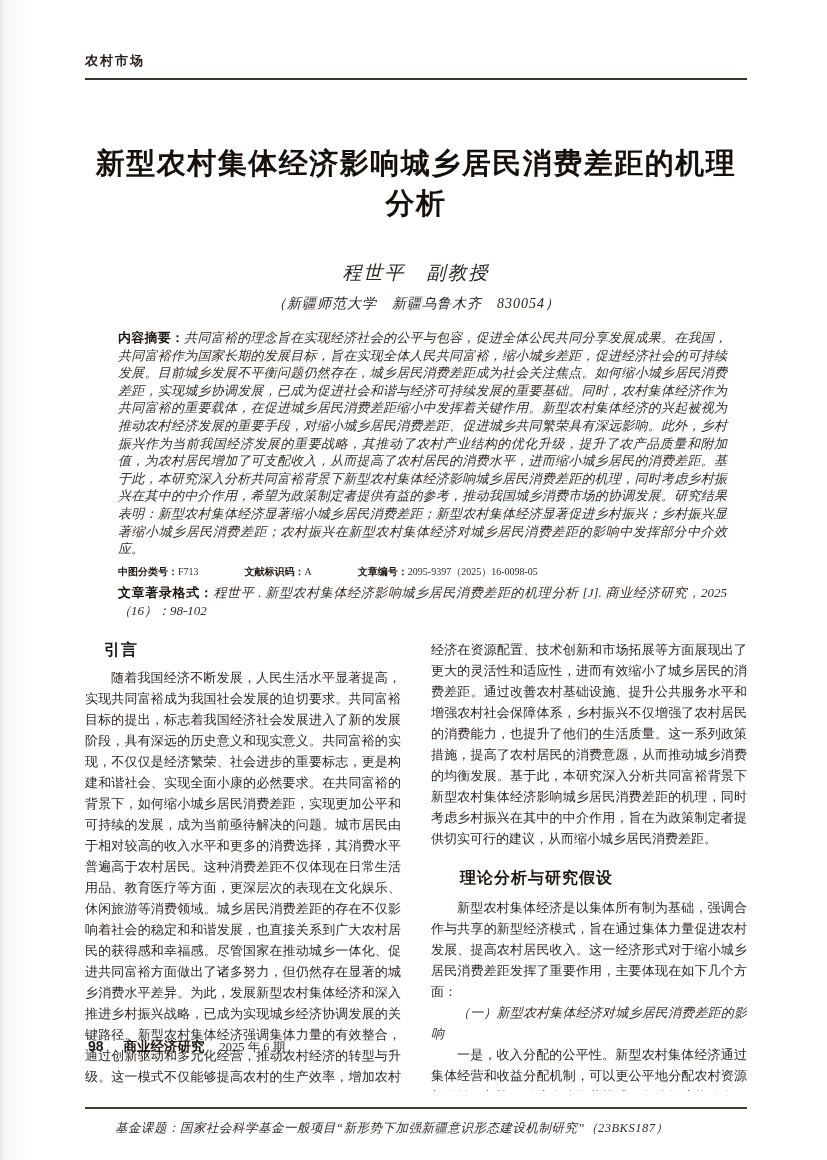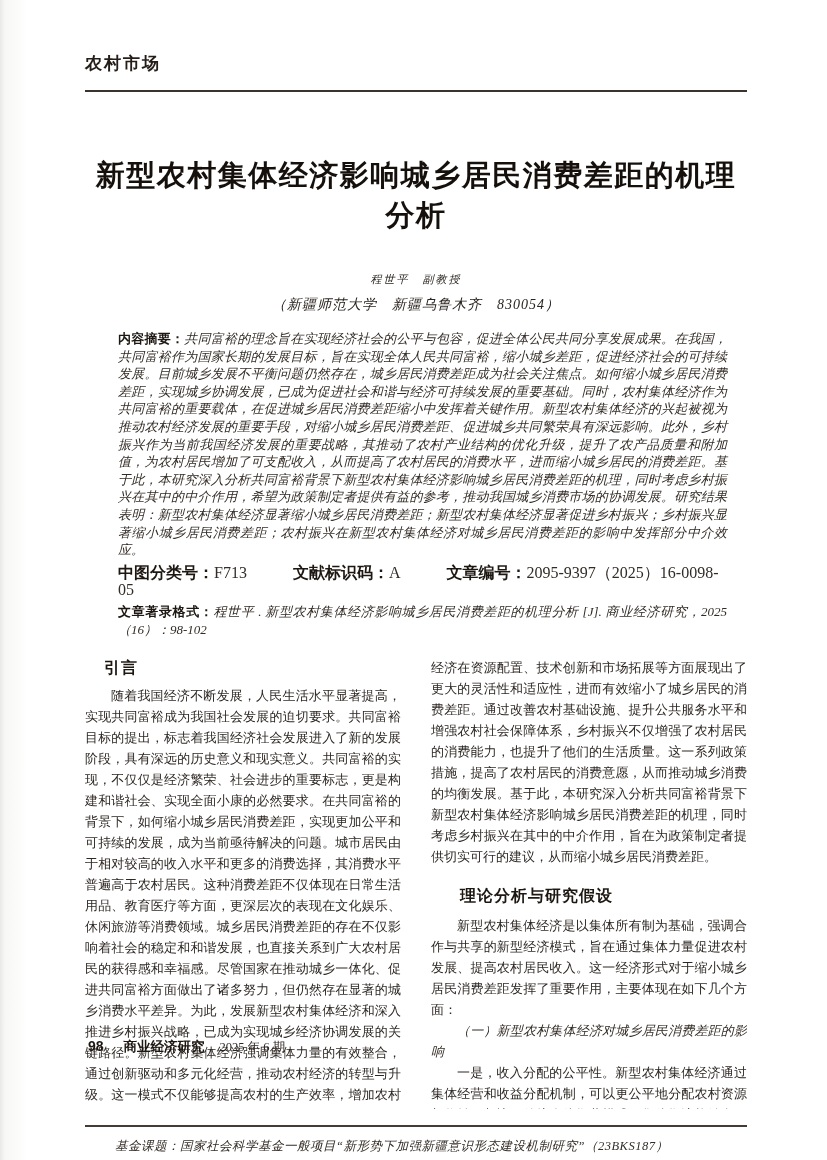--- a/index.html
+++ b/index.html
@@ -18,39 +18,39 @@
     position:relative;
   }
   
   .section-header-wrap{
     padding-top:52px;
     border-bottom:2px solid #3a332e;
   }
   .section-header{
     font-family:"Liberation Sans","DejaVu Sans",sans-serif;
     font-weight:bold;
-    font-size:17px;
+    font-size:13px;
     letter-spacing:2px;
     color:#241d18;
-    padding-bottom:15px;
+    padding-bottom:8px;
   }
   
   .title{
     margin:64px 0 0 0;
     text-align:center;
     font-size:29px;
     font-weight:bold;
     letter-spacing:1.5px;
     color:#15100c;
     font-family:"Liberation Serif","DejaVu Serif",serif;
   }
   .author{
     margin-top:36px;
     text-align:center;
-    font-size:11px;
+    font-size:19px;
     letter-spacing:2px;
     color:#2a241f;
     font-style:italic;
   }
   .affiliation{
     margin-top:9px;
     text-align:center;
     font-size:14px;
     letter-spacing:1px;
     color:#2a241f;
@@ -70,21 +70,21 @@
   .kaiti{ font-style:italic; }
   .blabel{
     font-family:"Liberation Sans","DejaVu Sans",sans-serif;
     font-weight:bold;
     font-style:normal;
     color:#1d1712;
   }
   .kw-line{ margin-top:3px; }
   .meta-line{
     margin-top:5px;
-    font-size:16px;
+    font-size:10px;
     line-height:17.6px;
     color:#332c26;
   }
   .meta-line .meta-item{ margin-right:46px; }
   .meta-line .meta-item:last-child{ margin-right:0; }
   .citation{ margin-top:4px; }
   
   .columns{
     margin-top:19px;
     display:flex;

